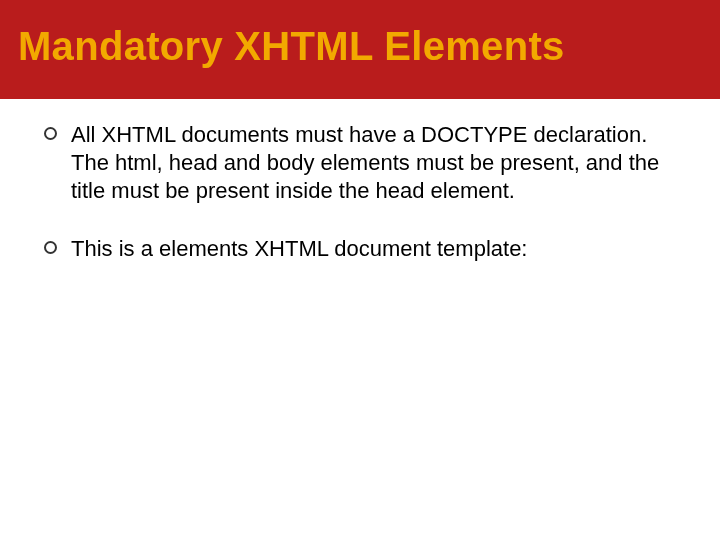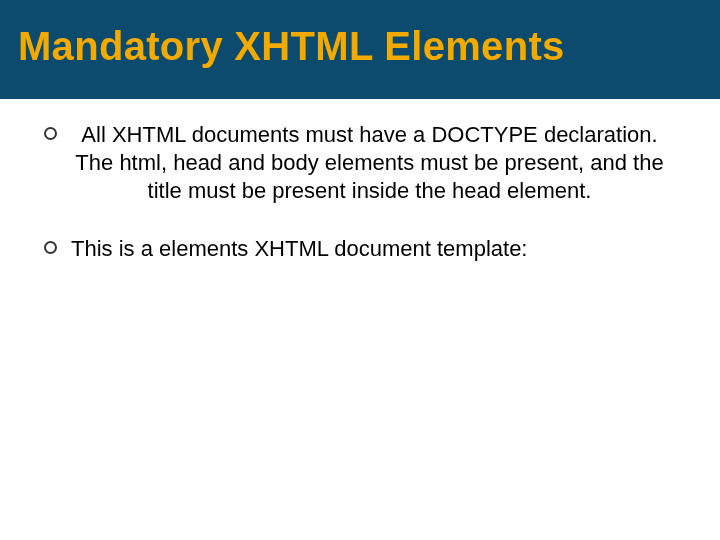--- a/index.html
+++ b/index.html
@@ -1,31 +1,30 @@
 <!DOCTYPE html>
 <html><head>
 <meta charset="utf-8">
 <style>
   * { margin: 0; padding: 0; box-sizing: border-box; }
   html, body { width: 720px; height: 540px; background: #fff; font-family: Arial, Helvetica, sans-serif; }
   .slide { width: 720px; height: 540px; background: #fff; position: relative; }
   .title-band {
-    background: #0c4a6e;
+    background: #b91c1c;
     width: 100%;
     padding: 24px 18px 30px 18px;
   }
   .title-text {
     color: #f2a900;
     font-size: 40px;
     font-weight: 700;
     letter-spacing: 0.3px;
   }
   .body-area {
     padding: 22px 52px 0 44px;
-    text-align: center;
   }
   .bullet-item {
     display: flex;
     align-items: flex-start;
     margin-bottom: 30px;
   }
   .bullet-marker {
     flex: 0 0 auto;
     width: 13px;
     height: 13px;

